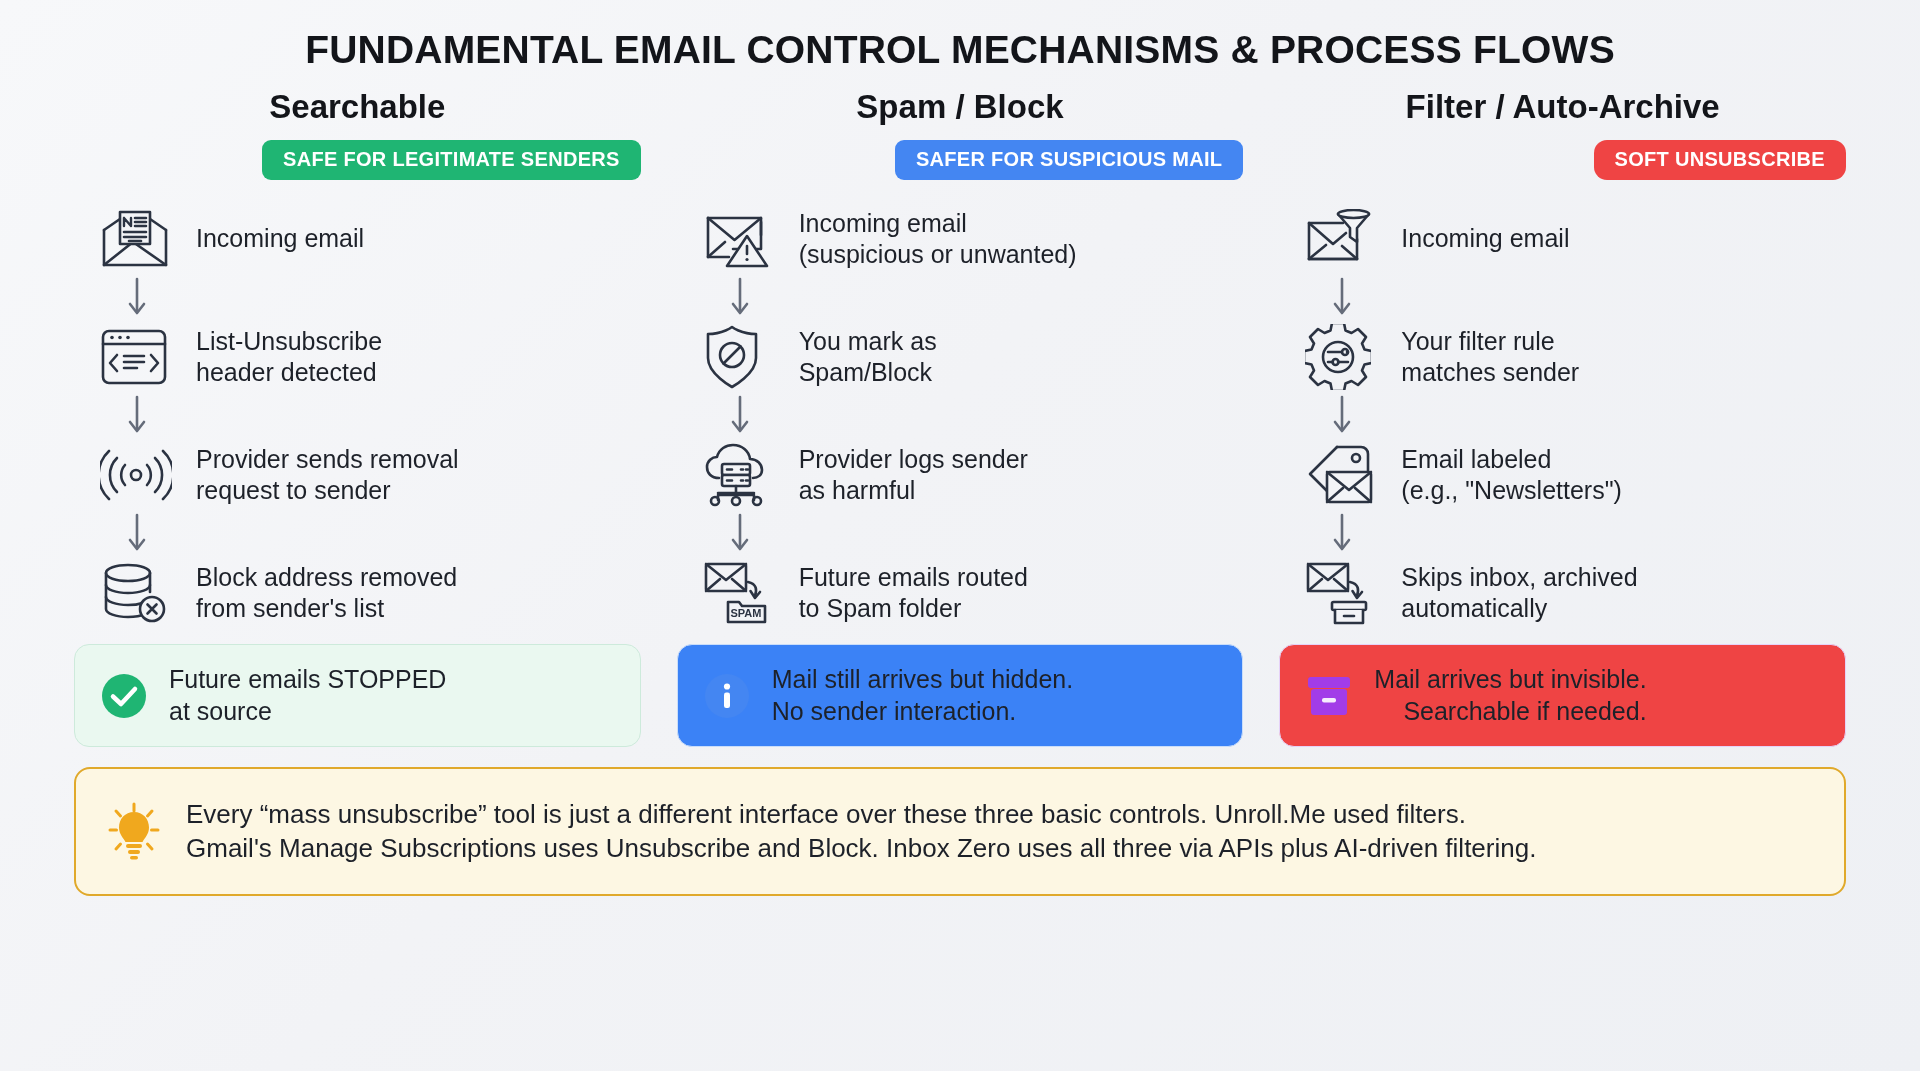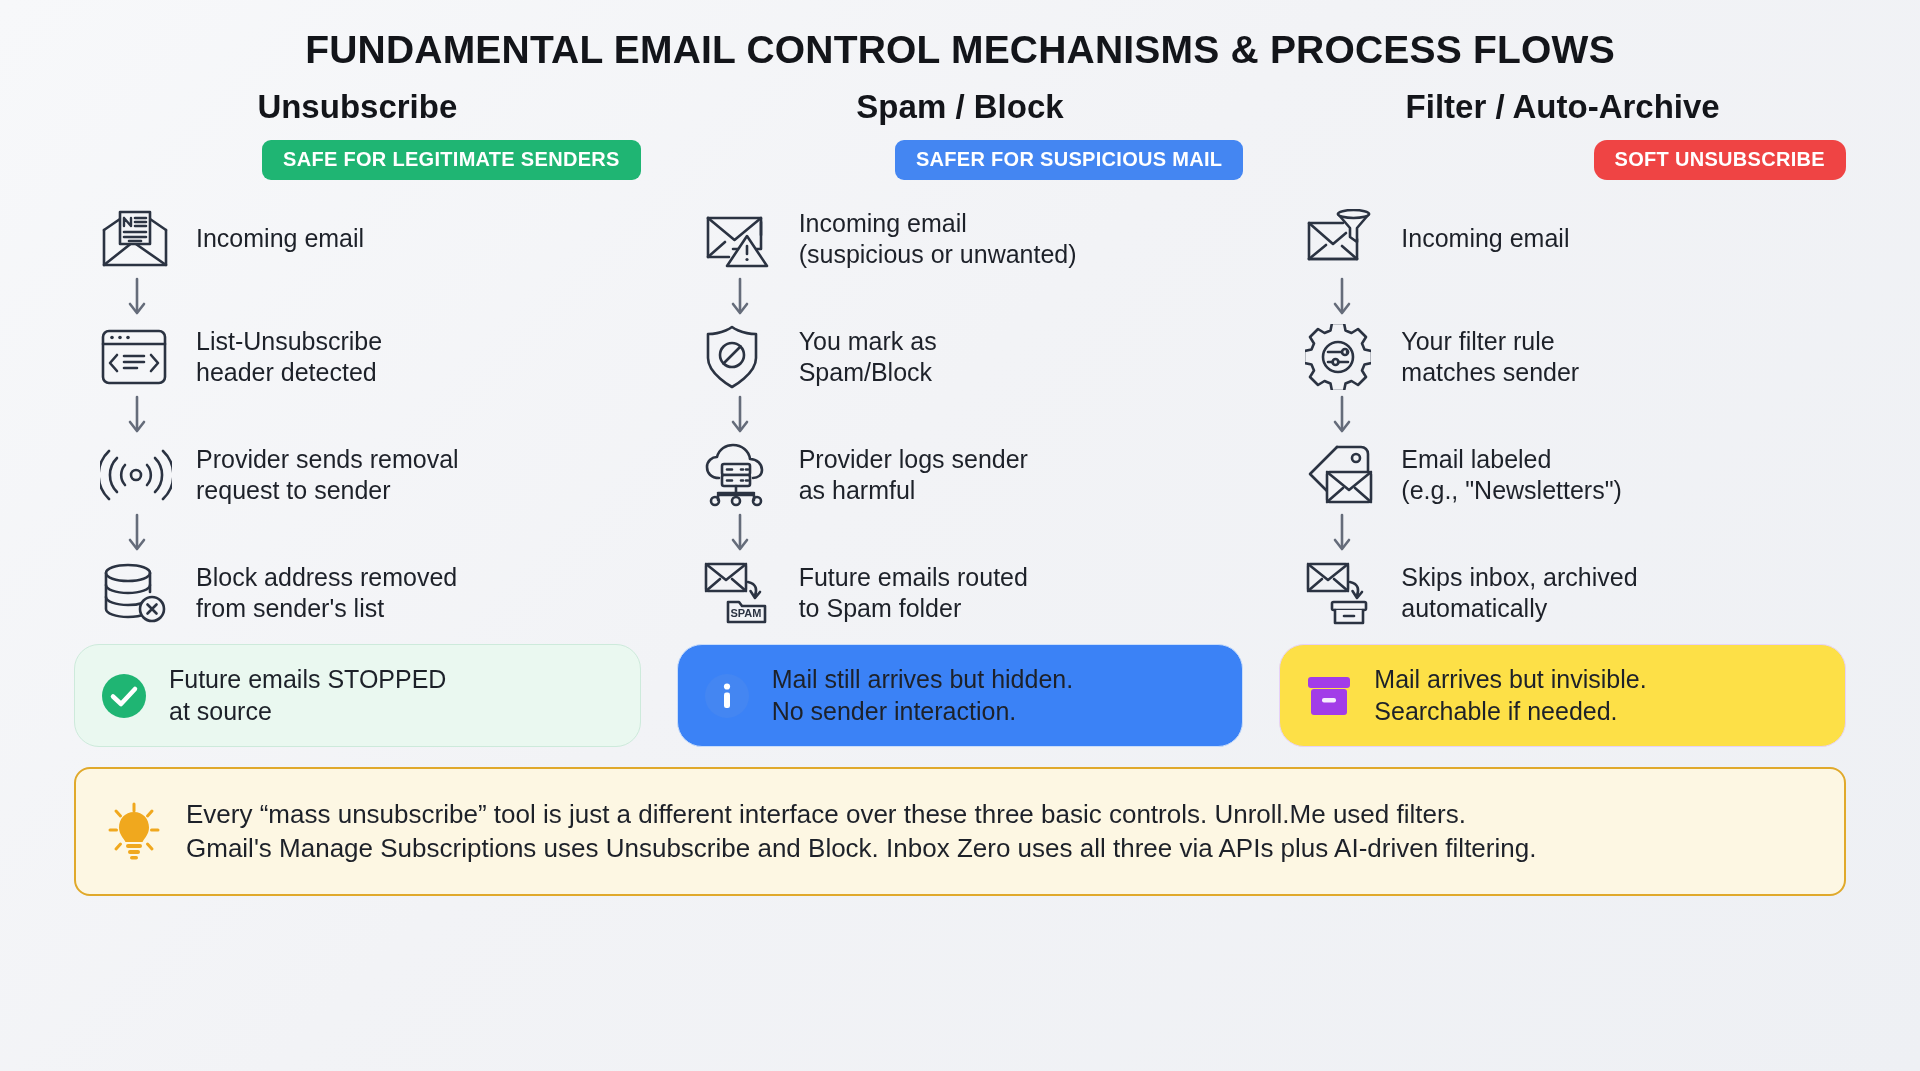--- a/index.html
+++ b/index.html
@@ -101,28 +101,28 @@
     justify-content: center;
   }
 
   
   .outcomes { display: flex; margin-top: 14px; }
   .outcome-wrap { width: 33.333%; padding: 0 18px; }
   .outcome {
     display: flex;
     align-items: center;
     gap: 20px;
-    border-radius: 25px;
+    border-radius: 15px;
     padding: 19px 24px;
     border: 1.5px solid transparent;
     min-height: 98px;
   }
   .outcome.green  { background: #eaf8f0; border-color: #cdeadb; }
   .outcome.blue   { background: #3b82f6; border-color: #c9ddfa; }
-  .outcome.purple { background: #fde047; border-color: #e6d2f8; }
+  .outcome.purple { background: #ef4444; border-color: #e6d2f8; text-align: right; }
 
   .outcome-icon { flex: 0 0 50px; height: 50px; display:flex; align-items:center; justify-content:center; }
   .outcome-text { font-size: 25px; line-height: 1.26; color: #1d2129; white-space: pre-line; }
 
   
   .callout {
     margin-top: 20px;
     margin-left: 18px;
     margin-right: 18px;
     background: #fdf7e3;
@@ -139,21 +139,21 @@
 </head>
 <body>
 
 <div class="page">
 
   <div class="title">FUNDAMENTAL EMAIL CONTROL MECHANISMS &amp; PROCESS FLOWS</div>
 
   <div class="columns">
 
     <div class="column">
-      <div class="col-title">Unsubscribe</div>
+      <div class="col-title">Searchable</div>
       <div class="badge-row">
         <span class="badge green">SAFE FOR LEGITIMATE SENDERS</span>
       </div>
 
       <div class="flow">
 
         <div class="step">
           <div class="step-icon">
             <svg width="70" height="62" viewBox="0 0 70 62" fill="none" stroke="#2b3342" stroke-width="2.6" stroke-linecap="round" stroke-linejoin="round">
               <path d="M4 22 L4 57 L66 57 L66 22"></path>

